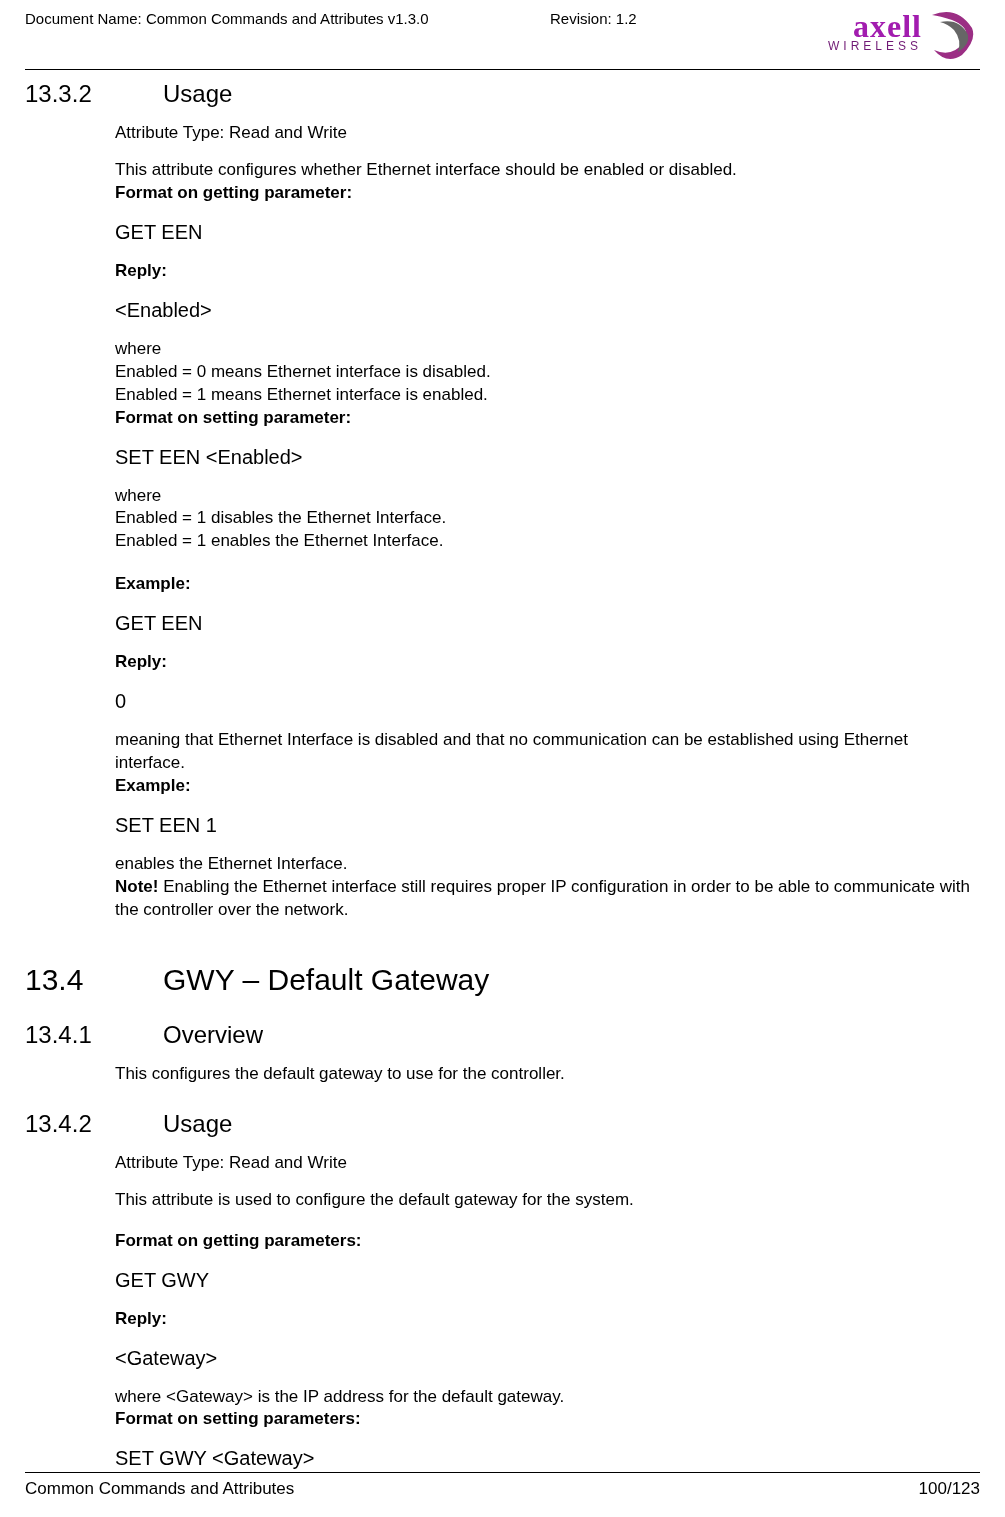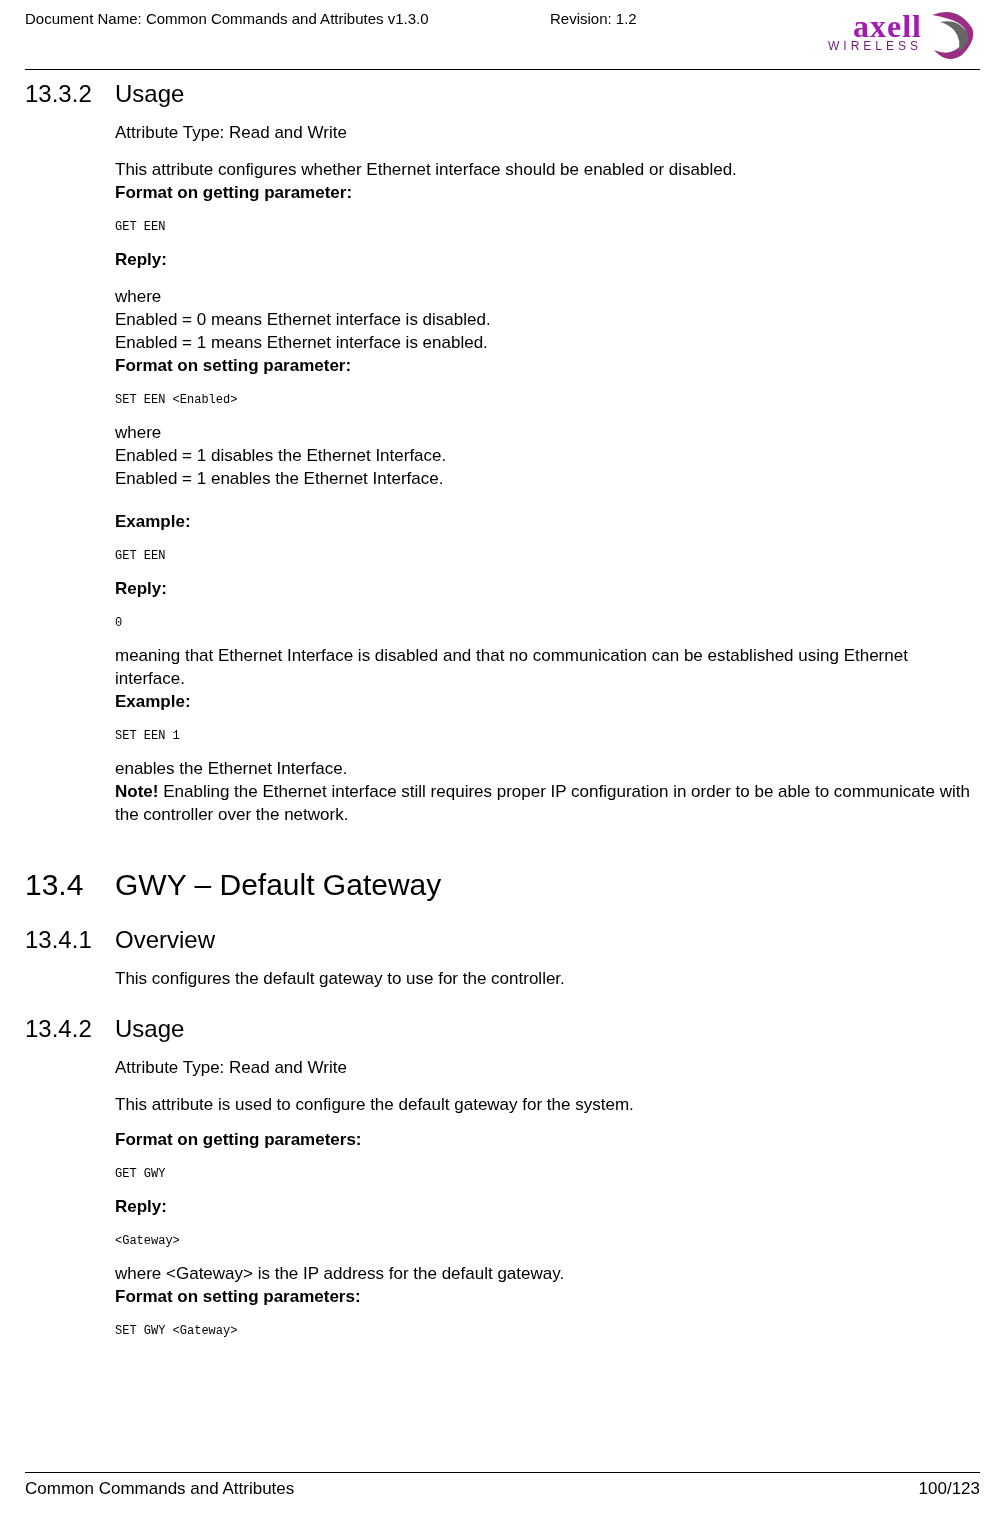--- a/index.html
+++ b/index.html
@@ -38,41 +38,42 @@
     border-top: 1.5px solid #000;
     margin: 4px 0 10px 0;
   }
   .content {
     padding-left: 0;
   }
   .section-row {
     display: flex;
     align-items: center;
     margin-top: 10px;
+    gap: 48px;
   }
   .sec-num {
     flex: 0 0 90px;
     font-family: Tahoma, Verdana, sans-serif;
   }
   .sec-body {
     flex: 1;
   }
   .h2 { font-size: 30px; font-weight: normal; font-family: Tahoma, Verdana, sans-serif;}
   .h3 { font-size: 24px; font-weight: normal; font-family: Tahoma, Verdana, sans-serif;}
   .body-block {
     margin-left: 90px;
     font-size: 17px;
     line-height: 1.35;
   }
   .body-block p { margin: 14px 0 0 0; }
   .body-block .tight { margin-top: 0; }
   .bold { font-weight: bold; margin-top: 32px; }
   .mono {
-    font-family: Liberation Mono, monospace;
-    font-size: 12px;
+    font-family: Liberation Sans, sans-serif;
+    font-size: 20px;
     margin: 2px 0 0 0;
   }
   .footer {
     position: absolute;
     bottom: 18px;
     left: 25px;
     right: 25px;
   }
   .hr-bottom {
     border: none;
@@ -113,20 +114,21 @@
     <div class="section-row">
       <div class="sec-num h3">13.3.2</div>
       <div class="sec-body h3">Usage</div>
     </div>
     <div class="body-block">
       <p>Attribute Type: Read and Write</p>
       <p>This attribute configures whether Ethernet interface should be enabled or disabled.</p>
       <p class="bold tight">Format on getting parameter:</p>
       <p class="mono">GET EEN</p>
       <p class="bold">Reply:</p>
+      <p class="mono">&lt;Enabled&gt;</p>
       <p>where</p>
       <p class="tight">Enabled = 0 means Ethernet interface is disabled.</p>
       <p class="tight">Enabled = 1 means Ethernet interface is enabled.</p>
       <p class="bold tight">Format on setting parameter:</p>
       <p class="mono">SET EEN &lt;Enabled&gt;</p>
       <p>where</p>
       <p class="tight">Enabled = 1 disables the Ethernet Interface.</p>
       <p class="tight">Enabled = 1 enables the Ethernet Interface.</p>
       <p class="bold" style="margin-top:20px">Example:</p>
       <p class="mono">GET EEN</p>
@@ -152,21 +154,21 @@
       <p>This configures the default gateway to use for the controller.</p>
     </div>
 
     <div class="section-row" style="margin-top:24px">
       <div class="sec-num h3">13.4.2</div>
       <div class="sec-body h3">Usage</div>
     </div>
     <div class="body-block">
       <p>Attribute Type: Read and Write</p>
       <p>This attribute is used to configure the default gateway for the system.</p>
-      <p class="bold" style="margin-top:12px">Format on getting parameters:</p>
+      <p class="bold" style="margin-top:18px">Format on getting parameters:</p>
       <p class="mono">GET GWY</p>
       <p class="bold">Reply:</p>
       <p class="mono">&lt;Gateway&gt;</p>
       <p>where &lt;Gateway&gt; is the IP address for the default gateway.</p>
       <p class="bold tight">Format on setting parameters:</p>
       <p class="mono">SET GWY &lt;Gateway&gt;</p>
     </div>
 
   </div>
 

